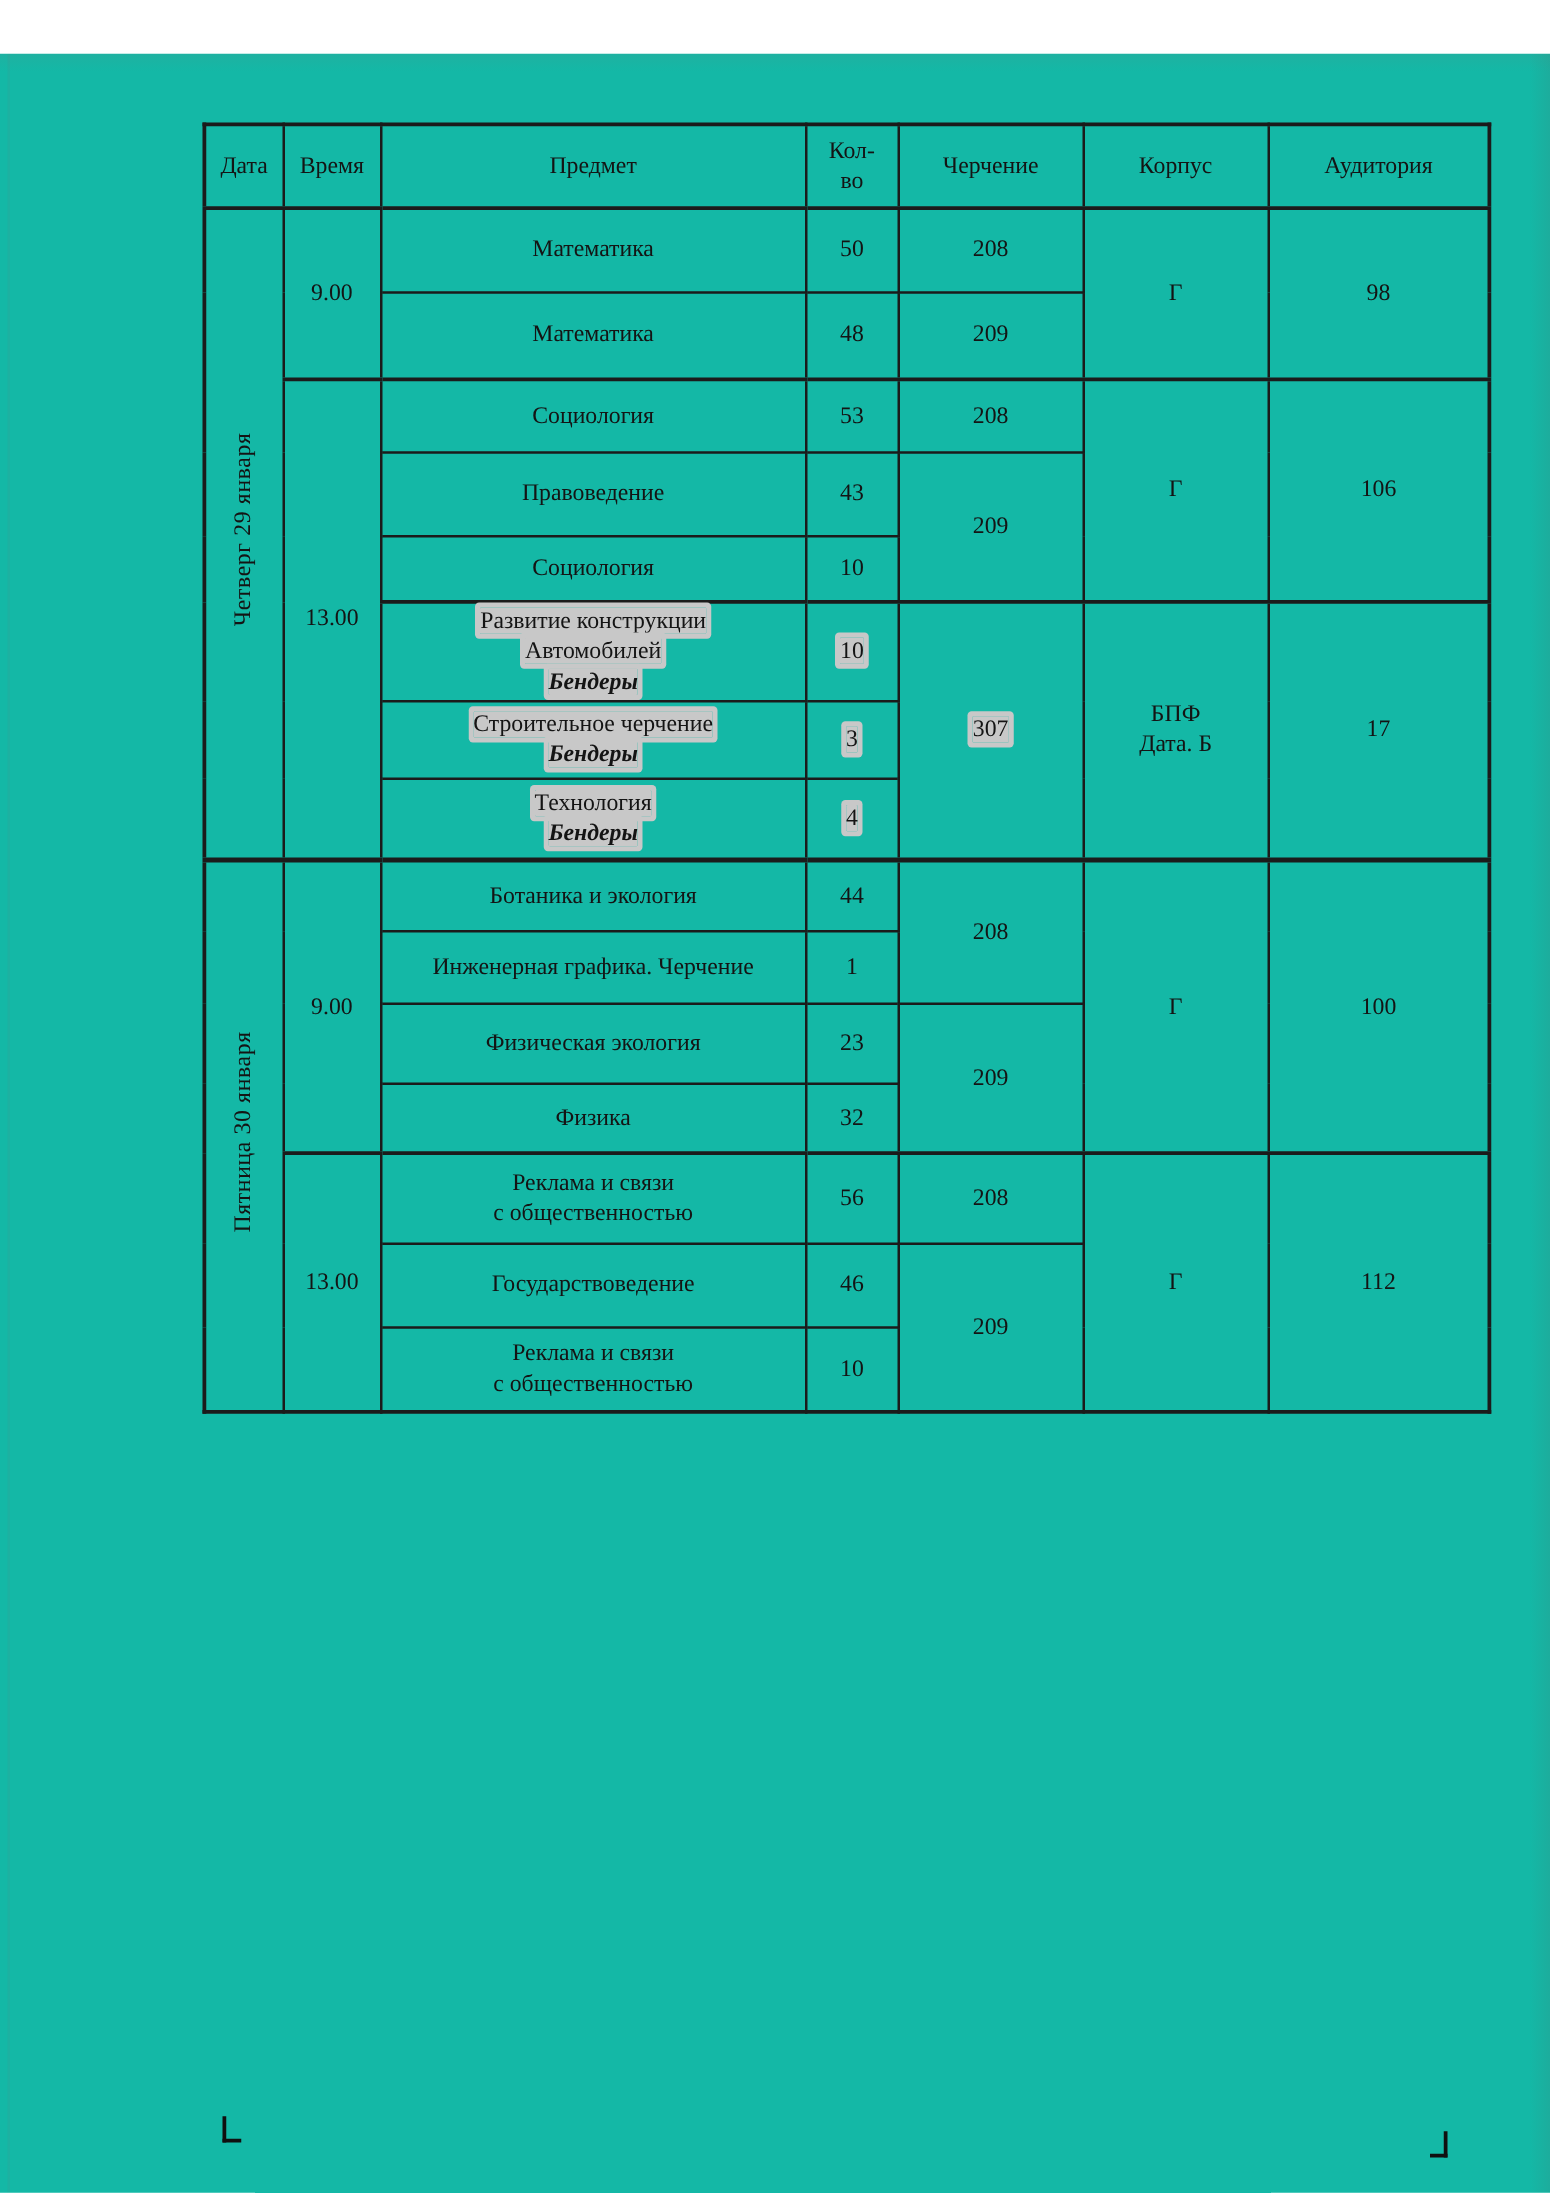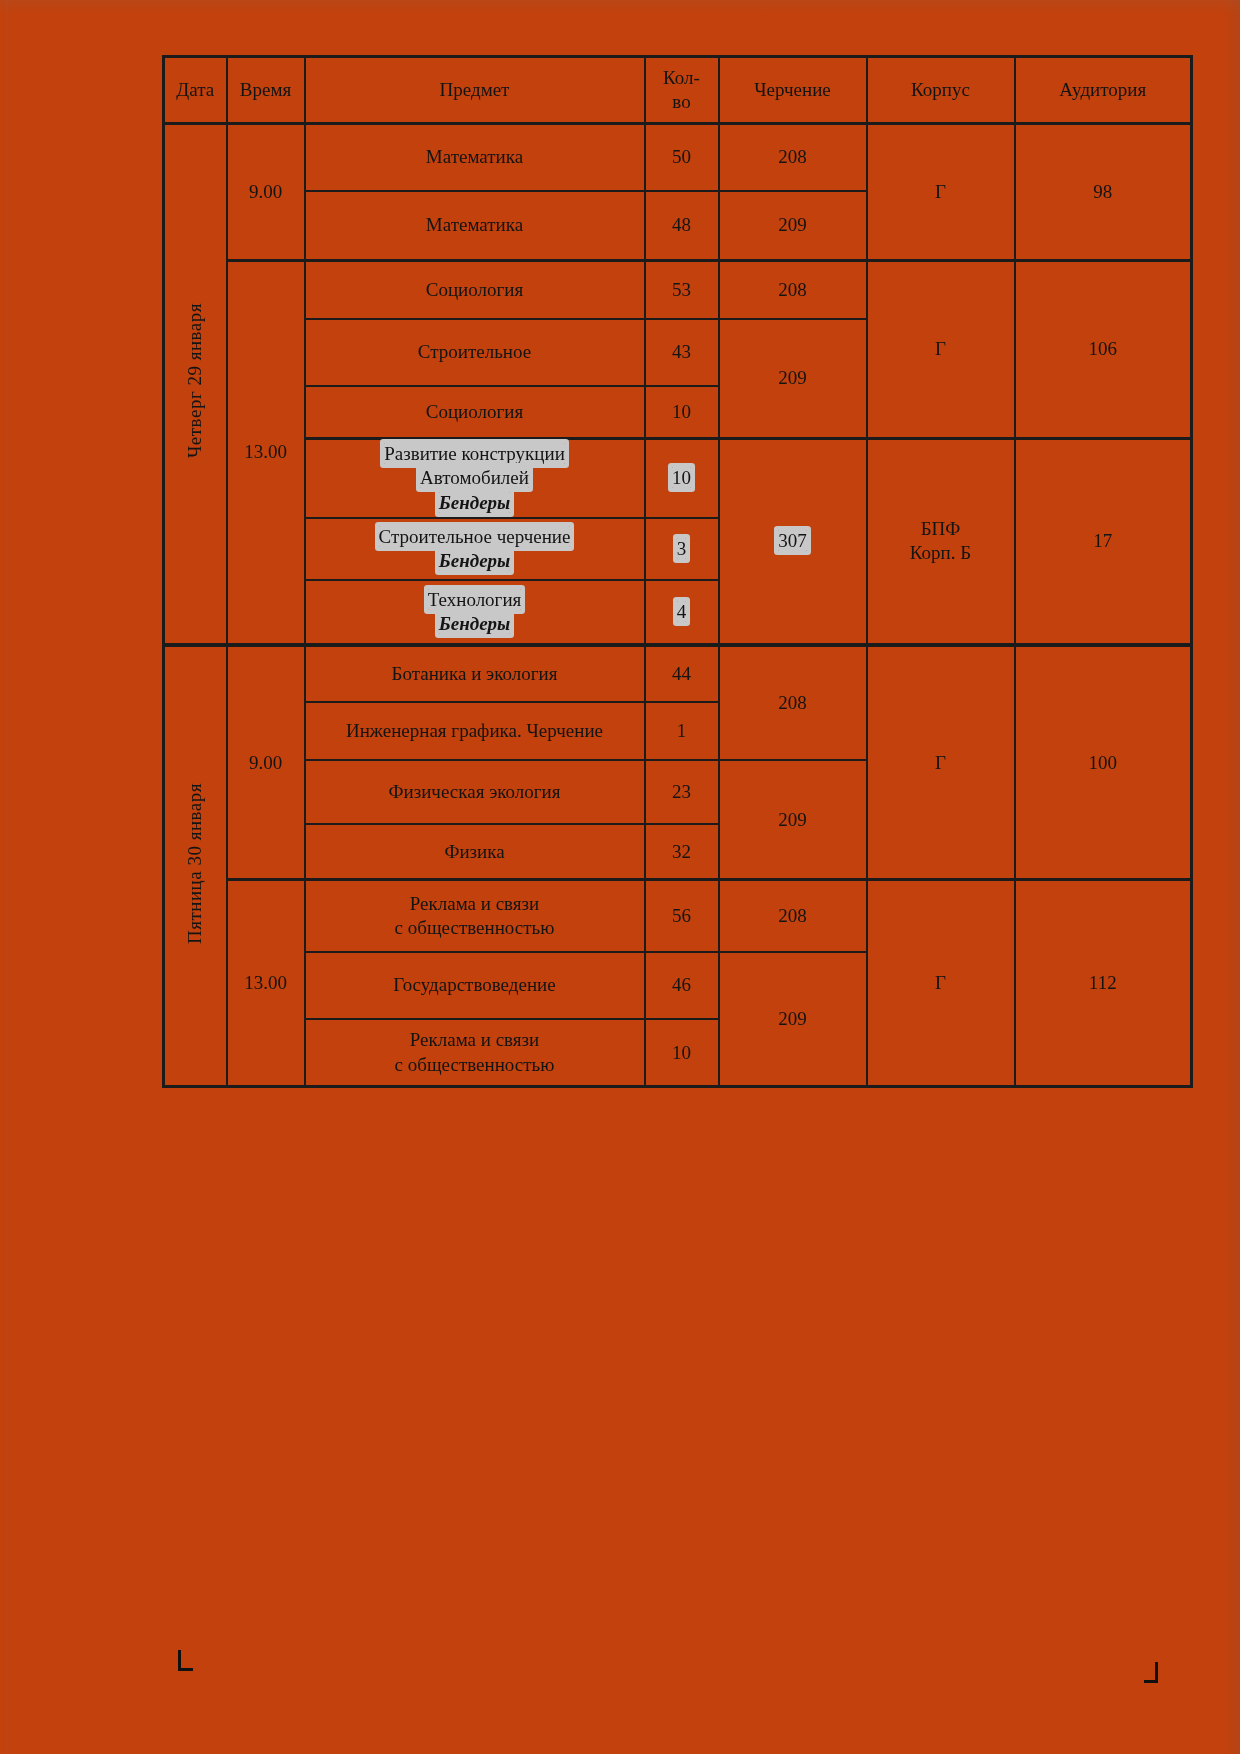--- a/index.html
+++ b/index.html
@@ -5,22 +5,23 @@
   * { margin:0; padding:0; box-sizing:border-box; }
   html,body { width:1240px; height:1754px; }
   body {
     position:relative;
     background:#ffffff;
     font-family:"Liberation Serif", serif;
     color:#141414;
   }
   .page {
     position:absolute; inset:0;
-    background:#c2410c;
+    background:#14b8a6;
     overflow:hidden;
+    margin-top:43px;
   }
   
   .top-smudge {
     position:absolute; left:0; top:0; width:100%; height:14px;
     background:linear-gradient(to bottom, rgba(120,120,118,0.10), rgba(120,120,118,0.0));
   }
   .right-streak {
     position:absolute; right:0; top:0; width:16px; height:100%;
     background:linear-gradient(to right, rgba(0,0,0,0), rgba(90,90,88,0.12));
   }
@@ -133,40 +134,40 @@
 
       <tr style="height:58px">
         <td class="c-time sep3" rowspan="6"><span>13.00</span></td>
         <td class="c-subj sep3"><span>Социология</span></td>
         <td class="c-count sep3"><span>53</span></td>
         <td class="c-room sep3"><span>208</span></td>
         <td class="c-bld sep3" rowspan="3"><span>Г</span></td>
         <td class="c-note sep3" rowspan="3"><span>106</span></td>
       </tr>
       <tr style="height:67px">
-        <td class="c-subj"><span>Строительное</span></td>
+        <td class="c-subj"><span>Правоведение</span></td>
         <td class="c-count"><span>43</span></td>
         <td class="c-room" rowspan="2"><span>209</span></td>
       </tr>
       <tr style="height:53px">
         <td class="c-subj"><span>Социология</span></td>
         <td class="c-count"><span>10</span></td>
       </tr>
 
       <tr style="height:75px">
         <td class="c-subj sep3">
           <span class="line"><span class="hl">Развитие конструкции</span></span>
           <span class="line"><span class="hl">Автомобилей</span></span>
           <span class="line"><span class="city hl">Бендеры</span></span>
         </td>
         <td class="c-count sep3"><span class="hl">10</span></td>
         <td class="c-room sep3" rowspan="3"><span class="hl">307</span></td>
         <td class="c-bld sep3" rowspan="3">
           <span class="line">БПФ</span>
-          <span class="line">Корп. Б</span>
+          <span class="line">Дата. Б</span>
         </td>
         <td class="c-note sep3" rowspan="3"><span>17</span></td>
       </tr>
       <tr style="height:62px">
         <td class="c-subj">
           <span class="line"><span class="hl">Строительное черчение</span></span>
           <span class="line"><span class="city hl">Бендеры</span></span>
         </td>
         <td class="c-count"><span class="hl">3</span></td>
       </tr>

